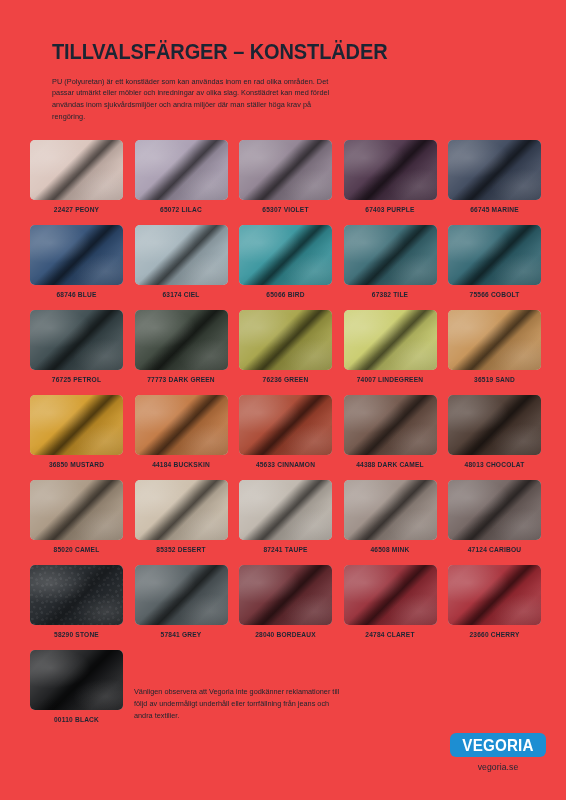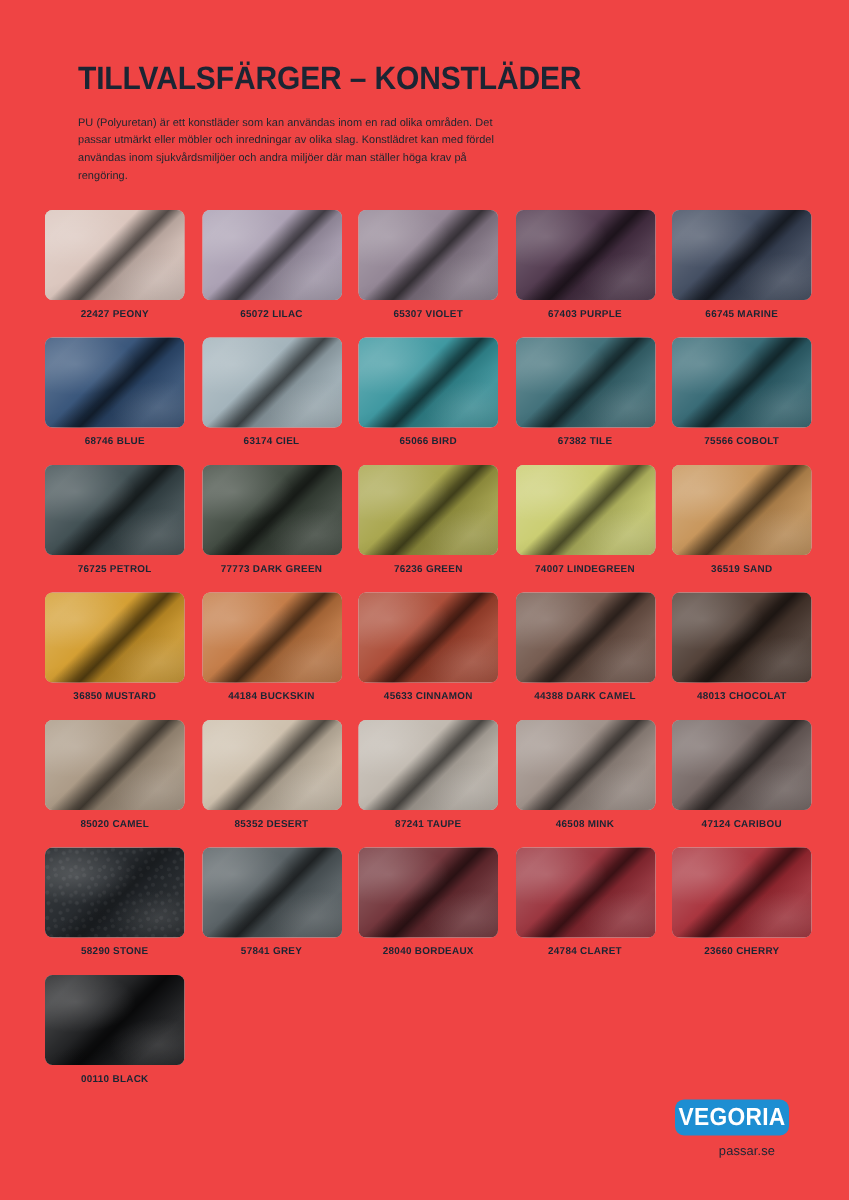--- a/index.html
+++ b/index.html
@@ -81,21 +81,21 @@
 
   
   .note {
     position:absolute; left:134px; top:686px; width:215px;
     font-size:7.3px; line-height:1.66; color:#21262f;
   }
 
   
   .logo-wrap { position:absolute; left:450px; top:733px; width:96px; text-align:center; }
   .logo {
-    display:block; width:76px; height:24px; border-radius:6px;
+    display:block; width:96px; height:24px; border-radius:6px;
     background:#1d8ed2; position:relative;
   }
   .logo-text {
     position:absolute; inset:0; display:flex; align-items:center; justify-content:center;
     color:#fff; font-family:"Liberation Sans Narrow","Liberation Sans", sans-serif;
     font-size:16.5px; font-weight:700; letter-spacing:0.2px;
     transform:scaleX(0.92);
   }
   .logo-url {
     margin-top:5px; font-size:8.6px; color:#1b2533; letter-spacing:0.01em;
@@ -370,21 +370,22 @@
           <div class="swatch">
             <div class="base" style="background: rgb(23, 24, 26);"></div>
             <div class="crease"></div>
             <div class="sheen"></div>
           </div>
           <div class="label">00110 BLACK</div>
         </div>
       </div>
     </div>
 
+  <div class="note">Vänligen observera att Vegoria inte godkänner reklamationer till följd av undermåligt underhåll eller torrfällning från jeans och andra textilier.</div>
 
   <div class="logo-wrap">
     <div class="logo" style="background: rgb(29, 142, 210);">
       <span class="logo-text">VEGORIA</span>
     </div>
-    <div class="logo-url">passar.se</div>
+    <div class="logo-url">vegoria.se</div>
   </div>
 
 </div>
 
 </body></html>

